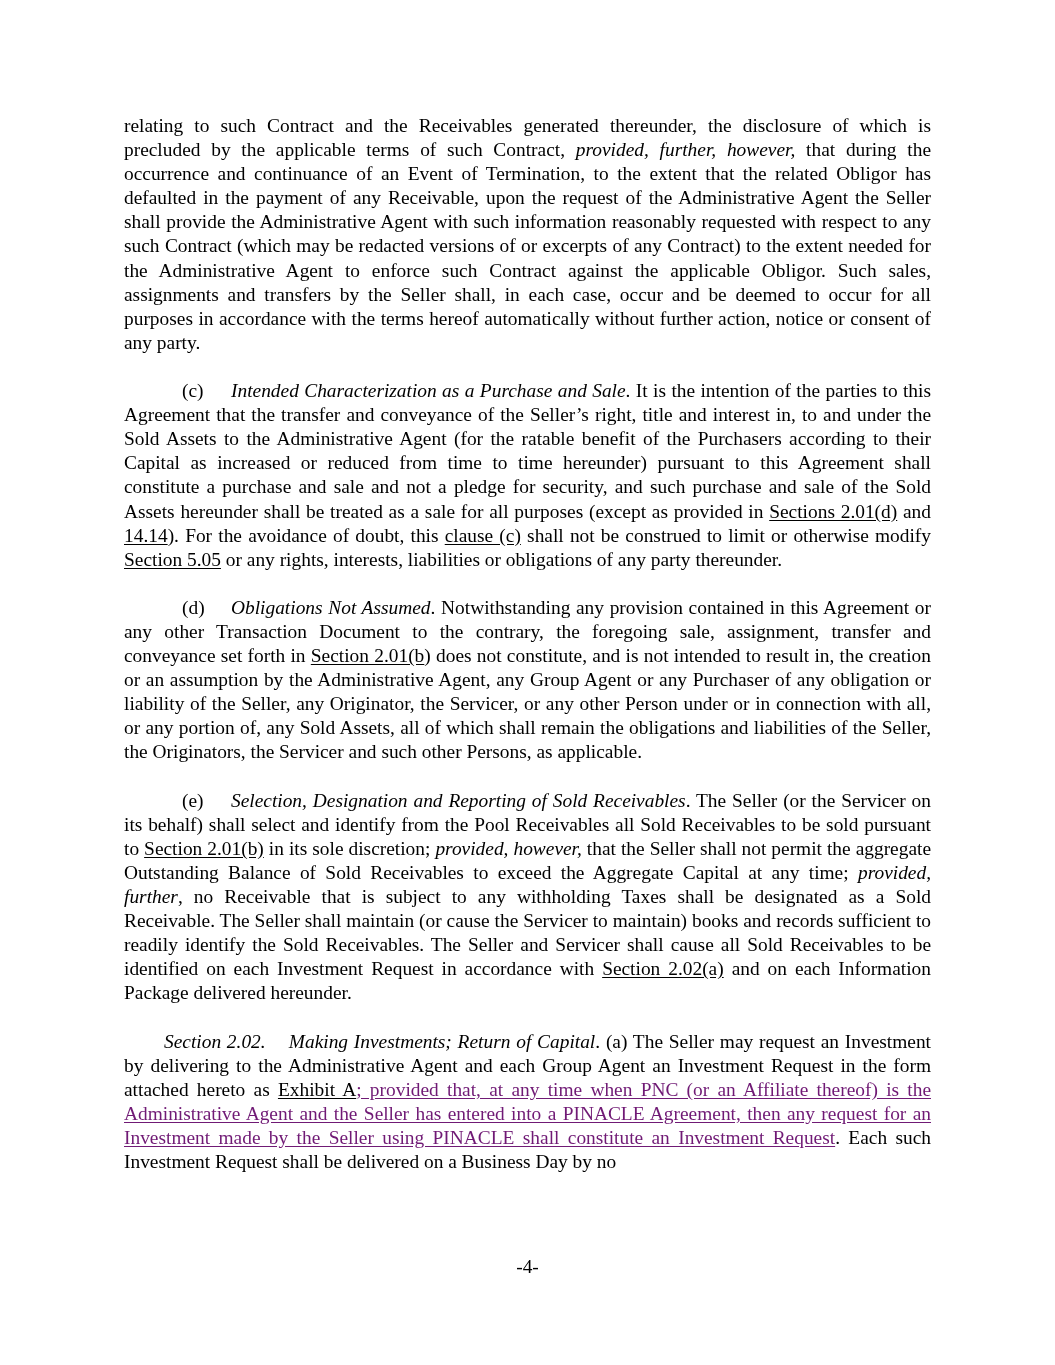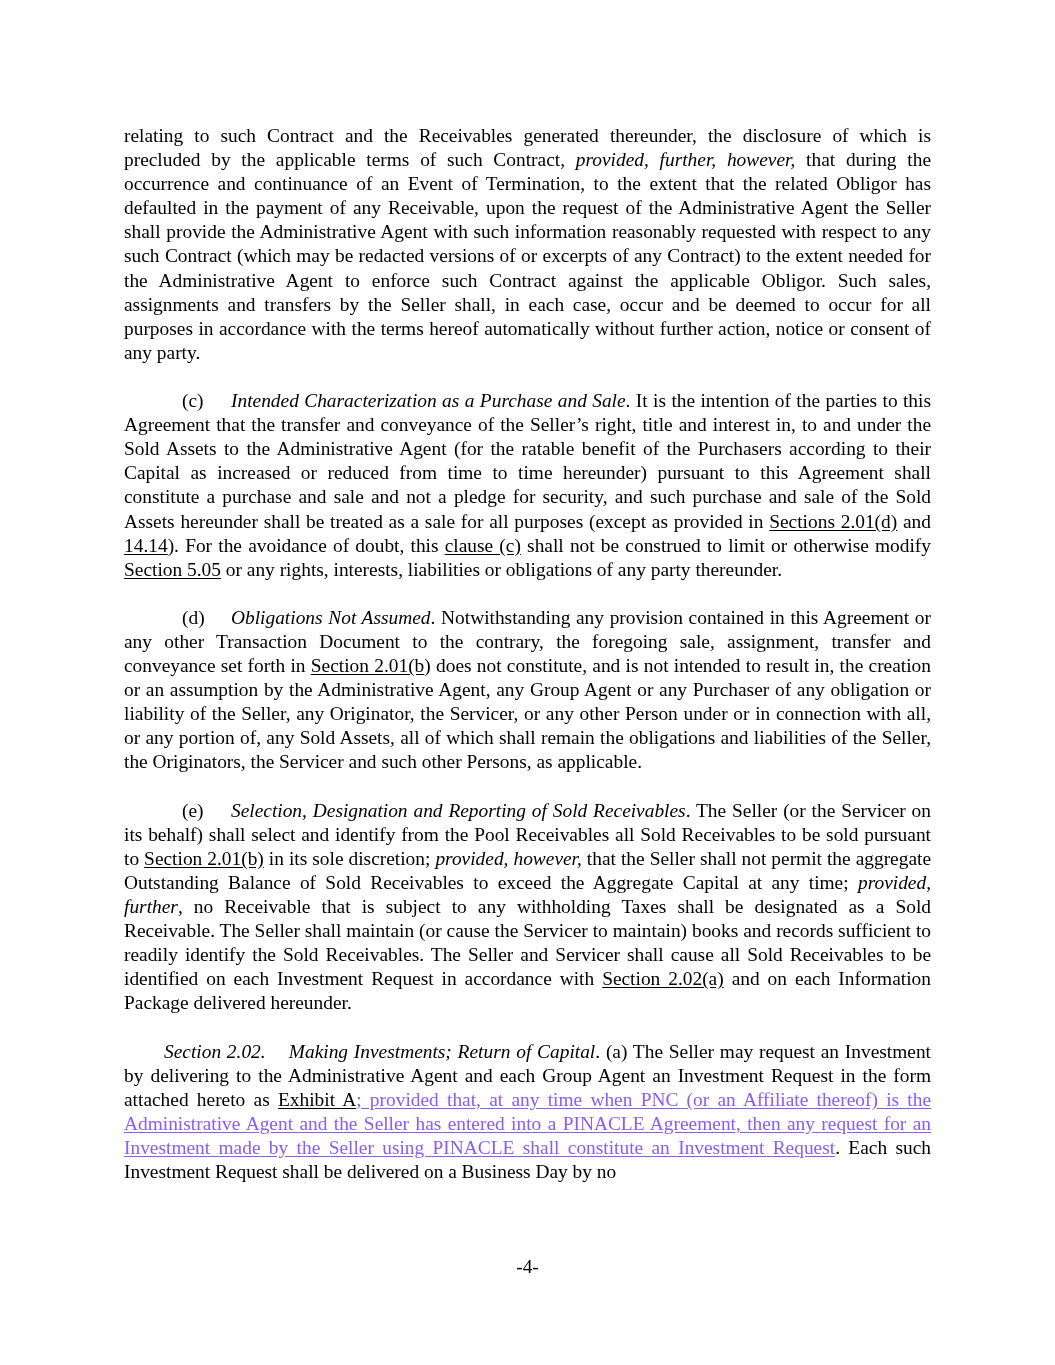--- a/index.html
+++ b/index.html
@@ -11,21 +11,21 @@
     width: 1055px;
     height: 1365px;
     position: relative;
     overflow: hidden;
     font-family: "Liberation Serif", "DejaVu Serif", serif;
     color: #000000;
   }
   .page {
     position: absolute;
     left: 124px;
-    top: 124px;
+    top: 114px;
     width: 807px;
     font-size: 19.4px;
     line-height: 24.1px;
     text-align: justify;
   }
   .para {
     margin: 0 0 24.1px 0;
   }
   .indent {
     text-indent: 58px;
@@ -34,21 +34,21 @@
     text-indent: 40px;
   }
   .label {
     display: inline-block;
     text-indent: 0;
     width: 49px;
   }
   em { font-style: italic; }
   .u { text-decoration: underline; text-underline-offset: 2px; font-family: Liberation Serif, serif; }
   .ins {
-    color: #8b5cf6;
+    color: #701a75;
     text-decoration: underline;
     text-underline-offset: 2px;
   }
   .footer {
     position: absolute;
     left: 0;
     width: 1055px;
     top: 1256px;
     text-align: center;
     font-size: 19.4px;

